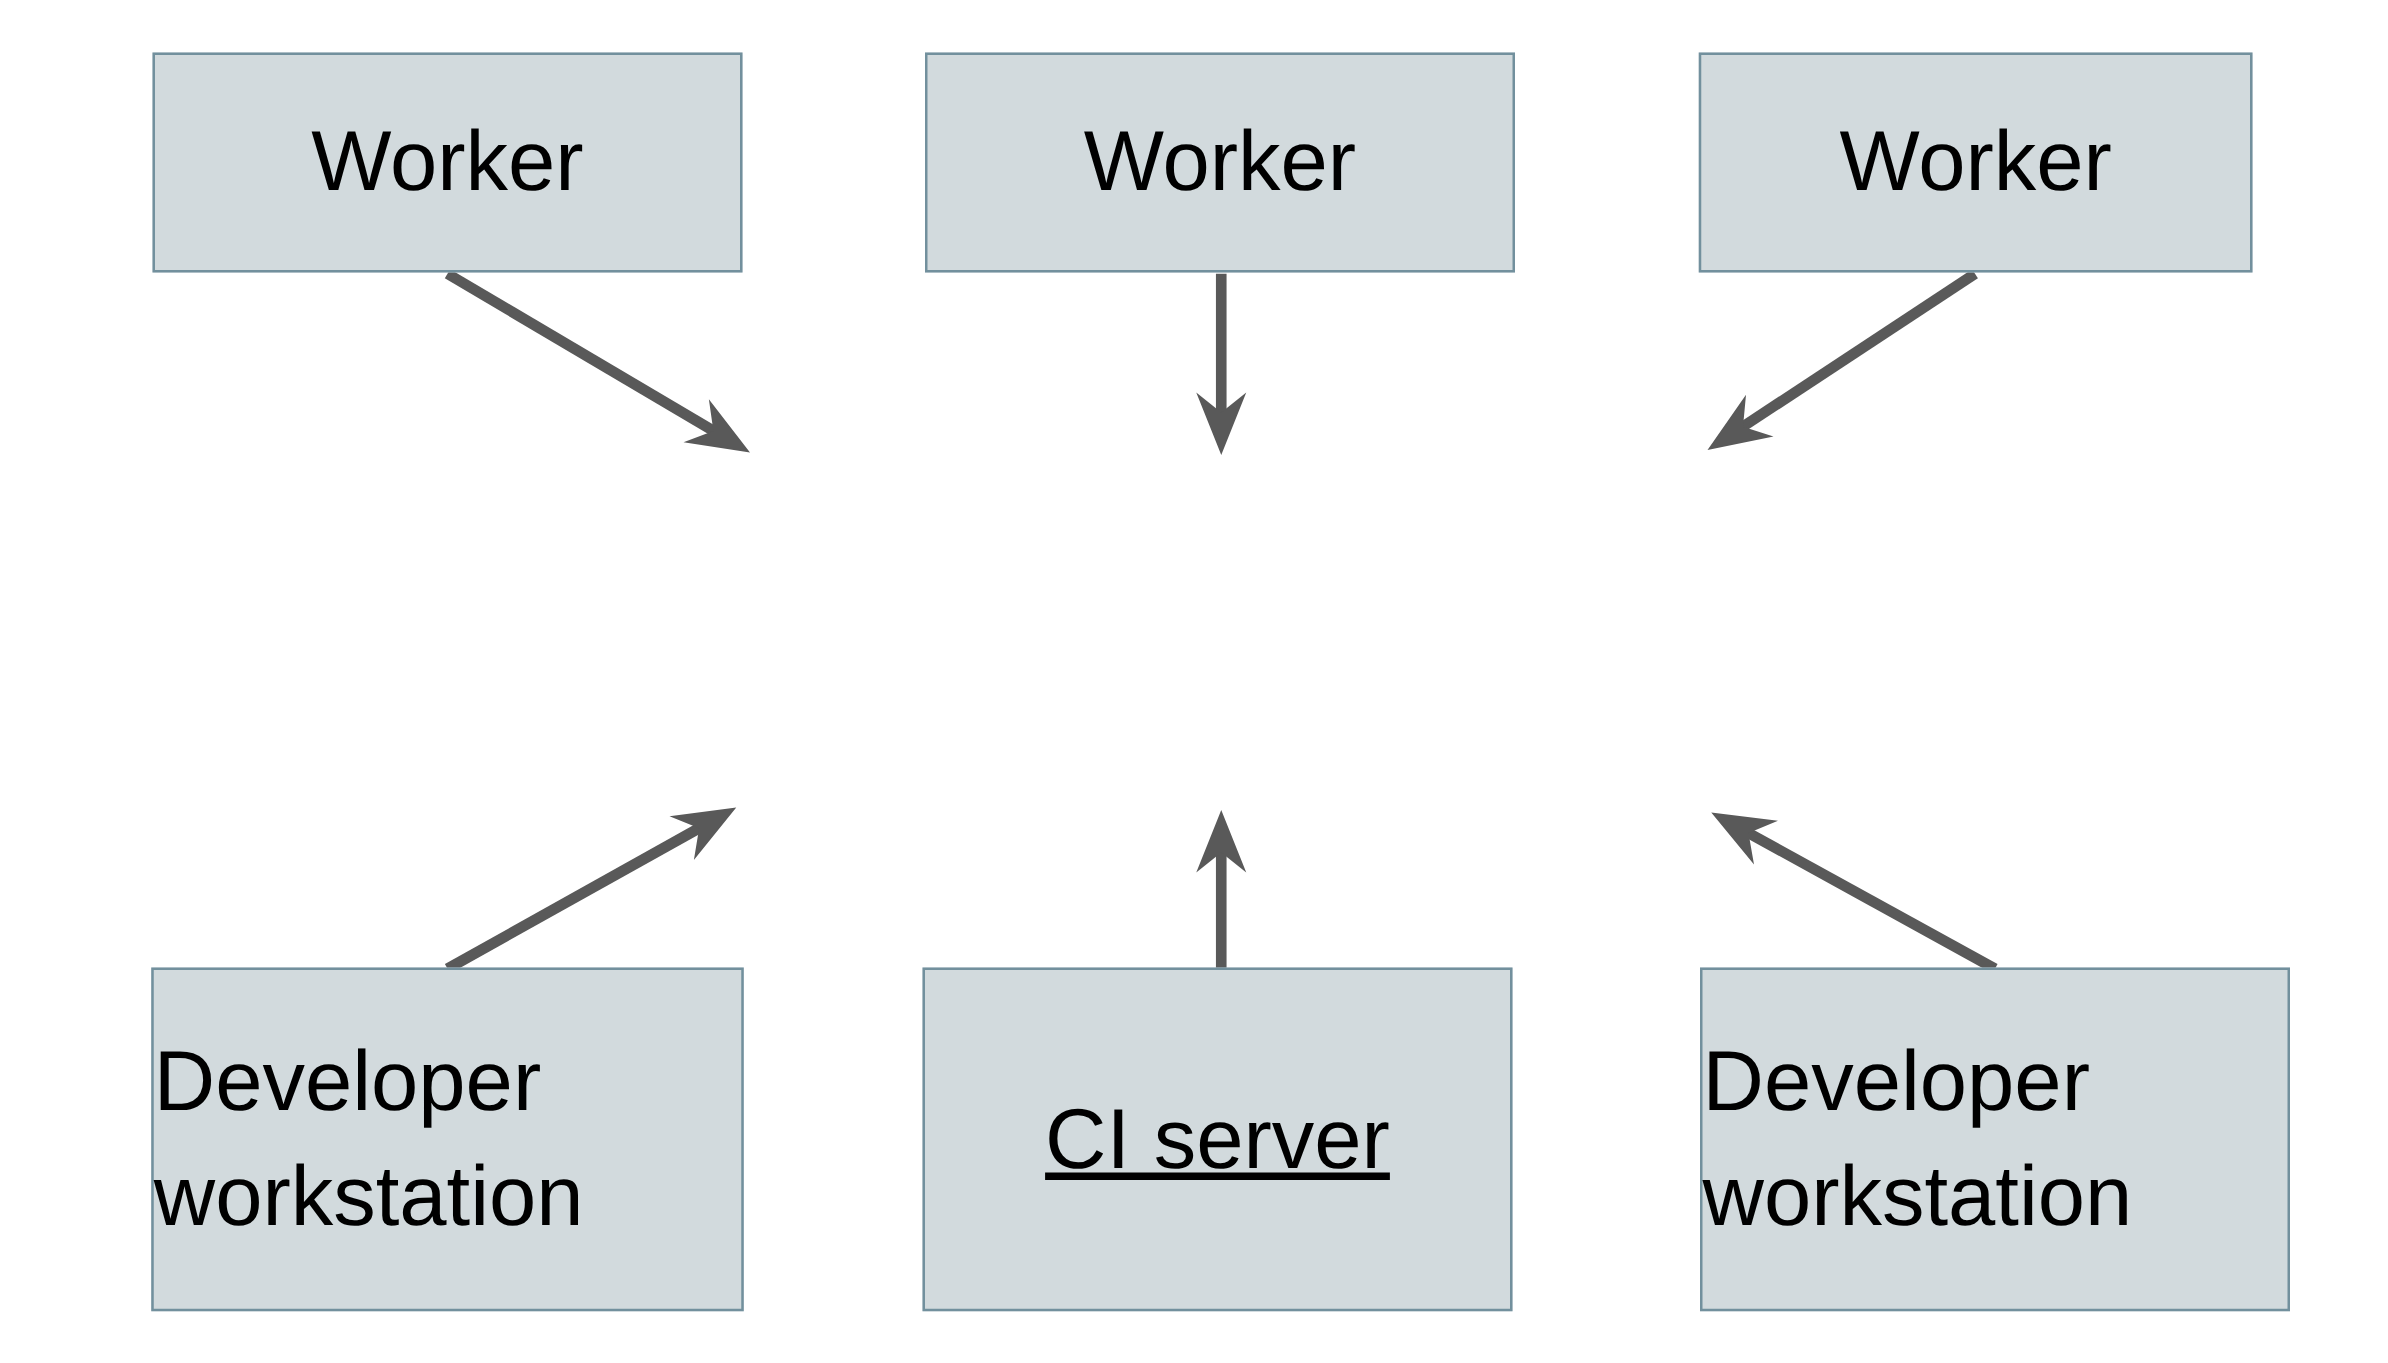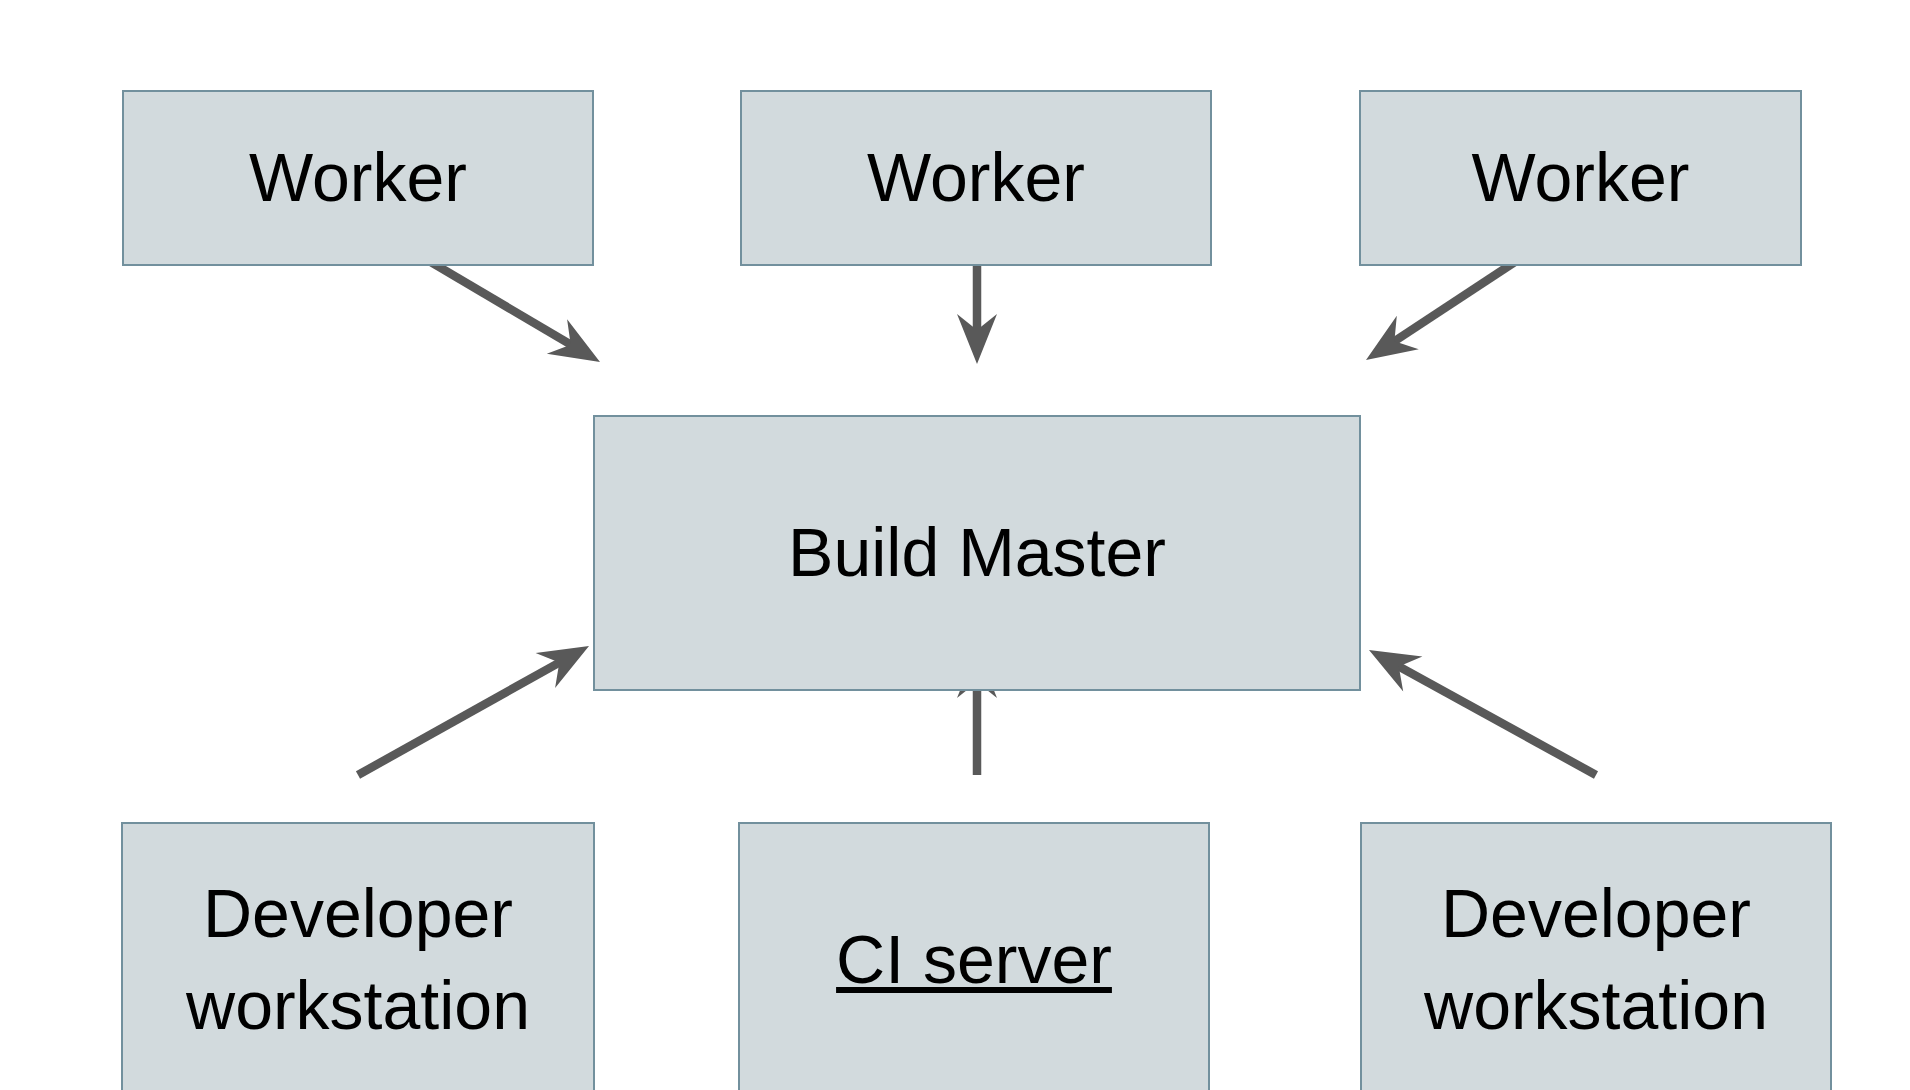--- a/index.html
+++ b/index.html
@@ -16,22 +16,20 @@
     overflow: hidden;
   }
   .node {
     position: absolute;
     background: var(--node-fill, #d2dadd);
     border: 2px solid var(--node-border, #72909d);
     box-sizing: border-box;
     display: flex;
     align-items: center;
     justify-content: center;
-    text-align: center;
-    margin-top: 48px;
   }
   .node-label {
     color: var(--text, #000000);
     font-size: 68px;
     line-height: 1.35;
     letter-spacing: 0px;
   }
   #arrow-layer {
     position: absolute;
     left: 0;
@@ -101,23 +99,20 @@
   </div>
 
   <div class="node" id="node-worker-2">
     <span class="node-label">Worker</span>
   </div>
 
   <div class="node" id="node-worker-3">
     <span class="node-label">Worker</span>
   </div>
 
-  <div class="node" id="node-build-master">
-    <span class="node-label">Build Master</span>
-  </div>
 
   <div class="node" id="node-dev-left">
     <span class="node-label">Developer workstation</span>
   </div>
 
   <div class="node" id="node-ci-server">
     <span class="node-label">CI server</span>
   </div>
 
   <div class="node" id="node-dev-right">

